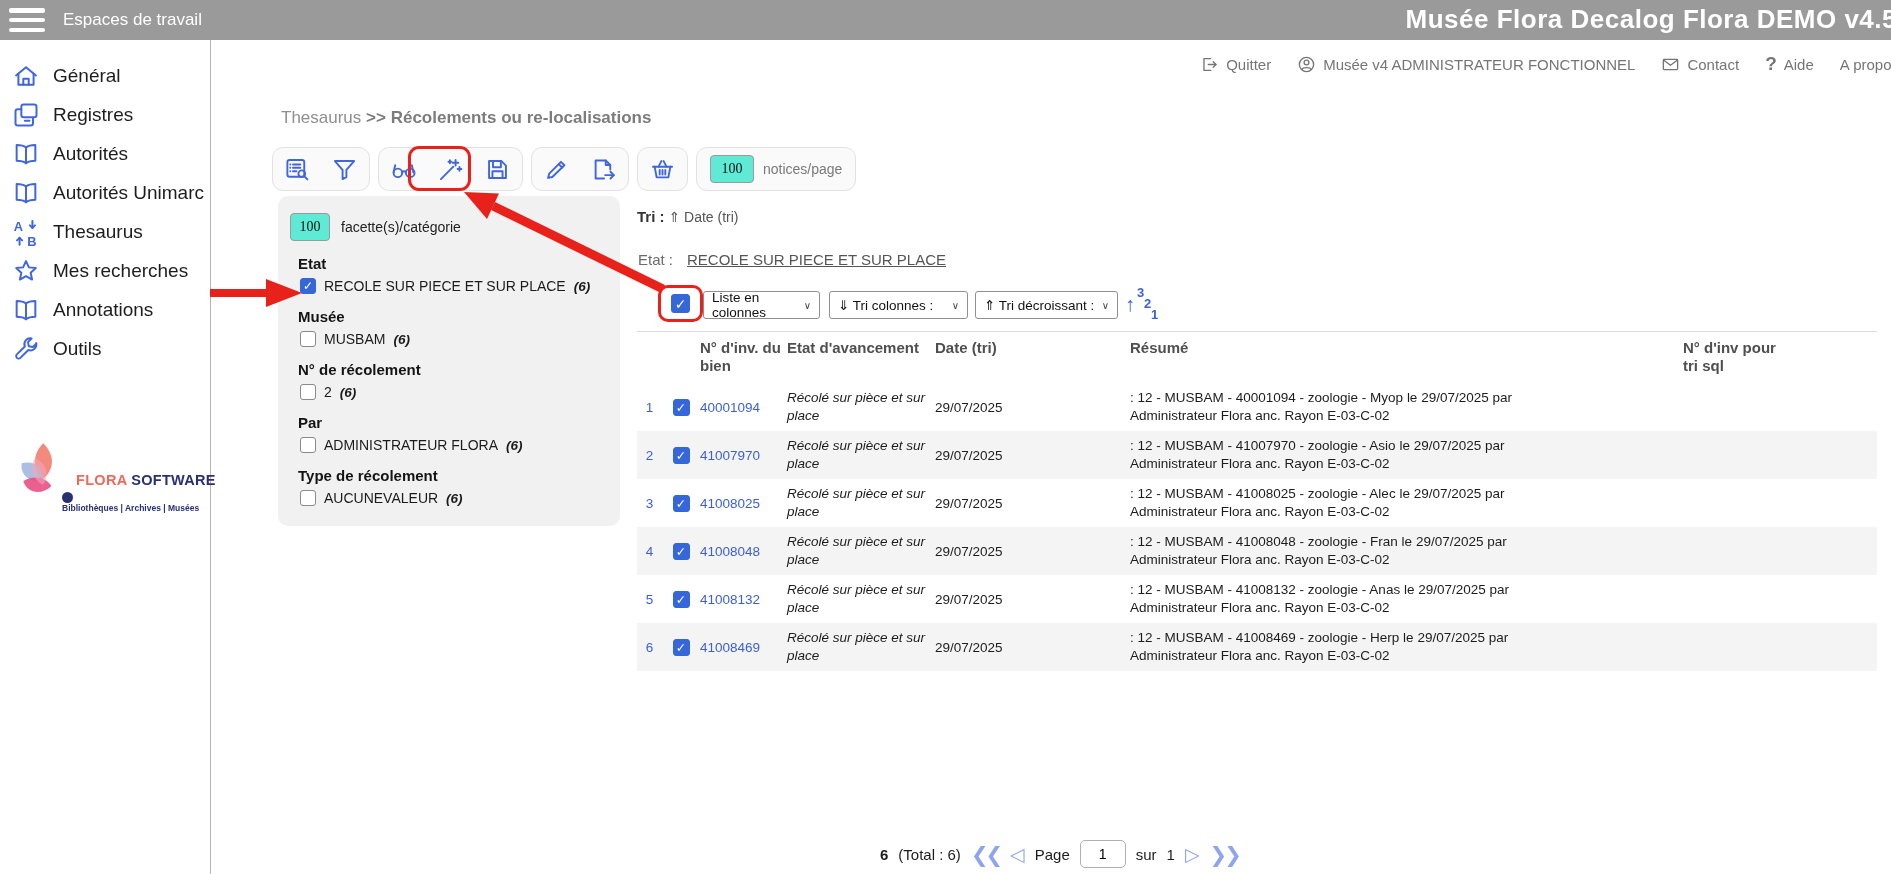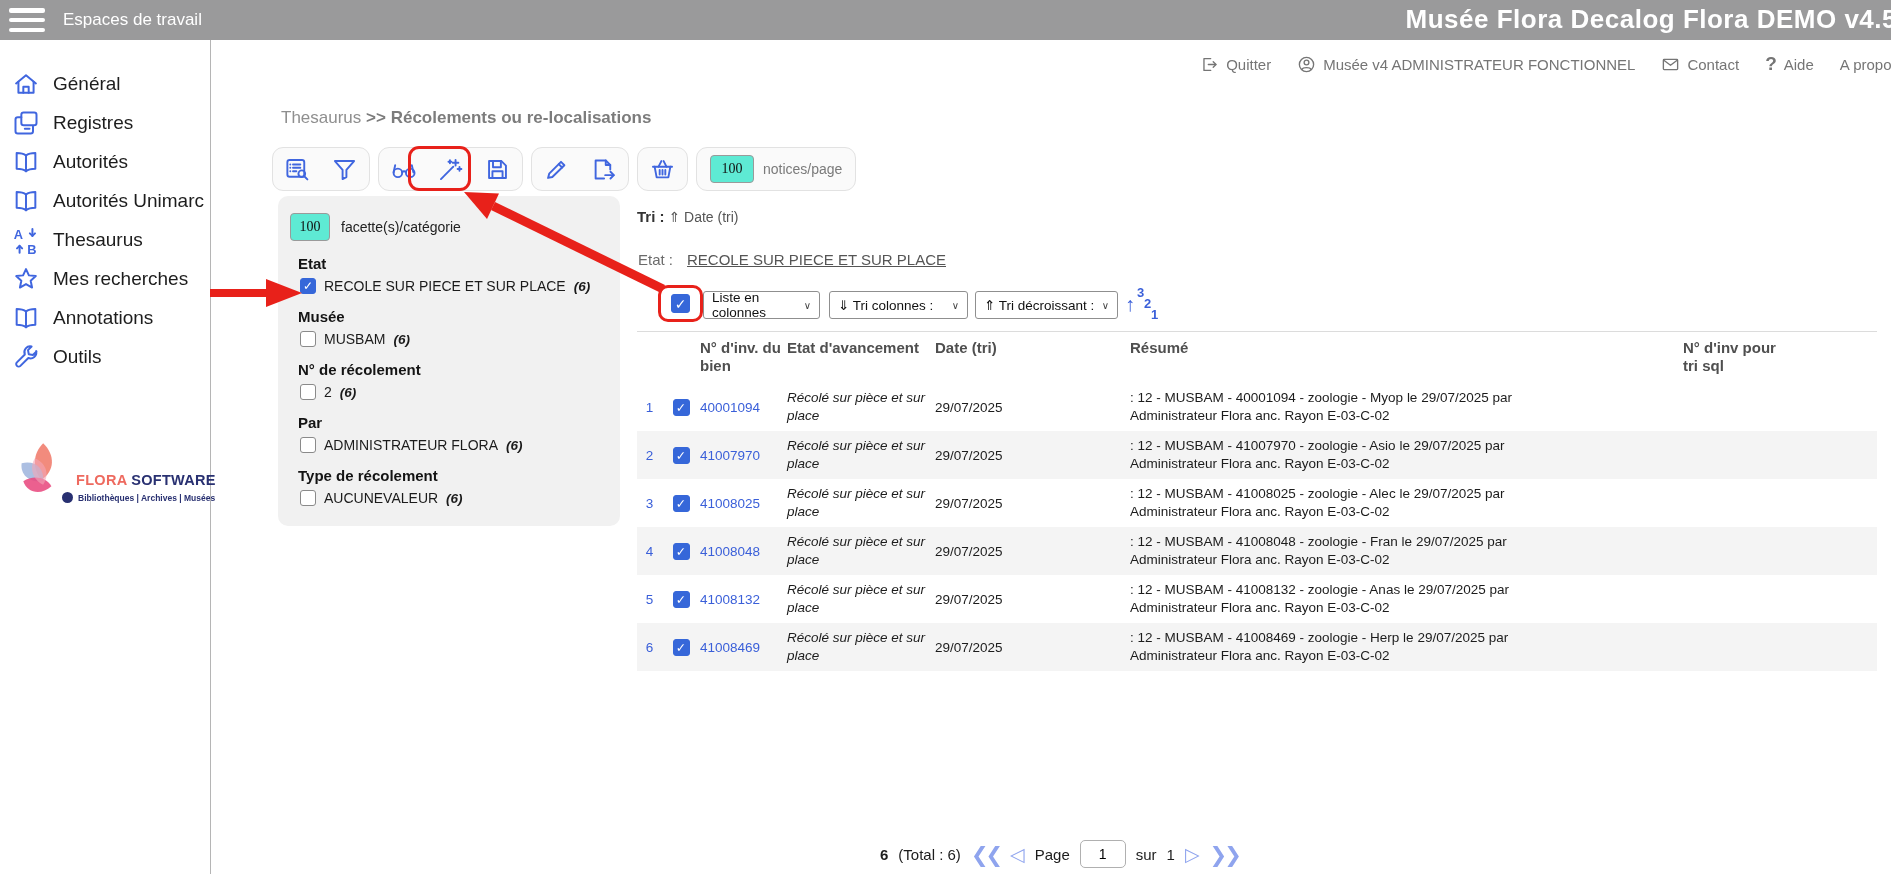--- a/index.html
+++ b/index.html
@@ -15,33 +15,33 @@
 
   
   .utilbar { position:absolute; top:44px; left:211px; right:0; height:40px; display:flex; justify-content:flex-end; align-items:center; gap:26px; color:#757575; font-size:15px; overflow:hidden; }
   .util-item { display:flex; align-items:center; gap:7px; cursor:pointer; white-space:nowrap; }
   .util-item:last-child { margin-right:-8px; }
   .util-item svg { width:19px; height:19px; }
   .qmark { font-size:19px; font-weight:bold; color:#757575; }
 
   
   .sidebar { position:absolute; top:40px; left:0; width:211px; bottom:0; background:#fff; border-right:1px solid #b5b5b5; z-index:4; }
-  .side-nav { padding-top:24px; }
+  .side-nav { padding-top:16px; }
   .side-item { height:39px; display:flex; align-items:center; gap:13px; padding-left:12px; cursor:pointer; }
   .side-item .ic { width:28px; height:28px; color:#4066df; flex:0 0 auto; display:flex; }
   .side-item .ic svg { width:28px; height:28px; }
   .side-label { font-size:19px; color:#1d1d1d; white-space:nowrap; }
 
   .logo { position:absolute; top:400px; left:10px; width:230px; display:flex; gap:8px; }
   .logo-flower { width:58px; height:62px; flex:0 0 auto; }
   .logo-txt { padding-top:32px; }
   .brand { font-size:14.5px; font-weight:bold; letter-spacing:.3px; white-space:nowrap; }
   .brand .b1 { color:#ee6a5f; }
   .brand .b2 { color:#283071; }
-  .tagline-row { display:flex; align-items:center; gap:5px; margin-top:4px; margin-left:-14px; }
+  .tagline-row { display:flex; align-items:flex-start; margin-top:4px; margin-left:-14px;flex-direction:column; }
   .dot { width:11px; height:11px; border-radius:50%; background:#283071; flex:0 0 auto; }
   .tagline { font-size:8.5px; font-weight:bold; color:#283071; white-space:nowrap; }
 
   
   .breadcrumb { position:absolute; left:281px; top:108px; font-size:17px; color:#8f8f8f; }
   .breadcrumb b { color:#7c7c7c; }
 
   
   .toolbar { position:absolute; left:272px; top:147px; display:flex; gap:8px; height:44px; align-items:stretch; }
   .tb-group { display:flex; align-items:center; border:1px solid #e2e2e2; background:#fafafa; border-radius:11px; padding:0 1px; }

